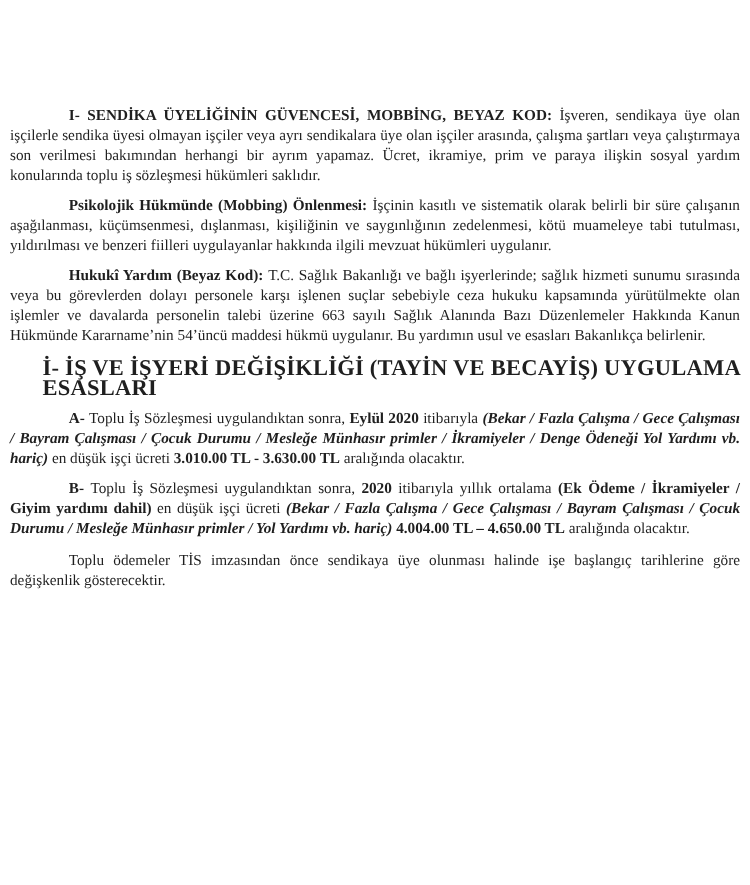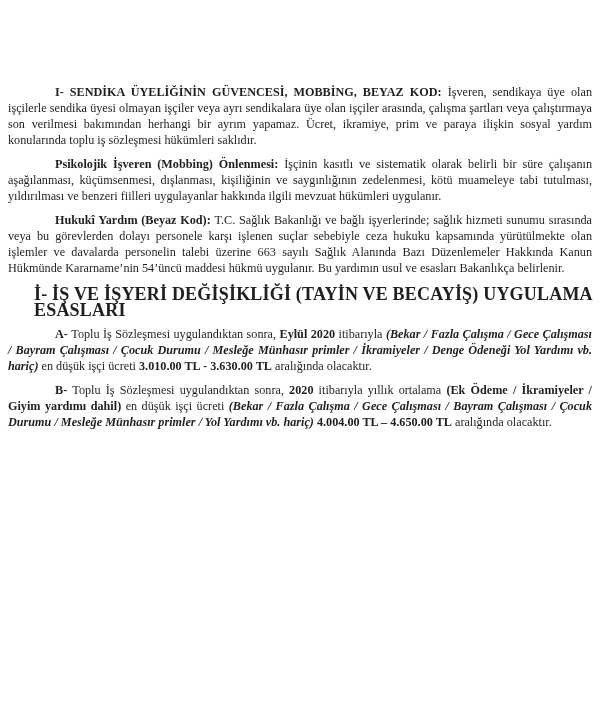--- a/index.html
+++ b/index.html
@@ -46,19 +46,20 @@
   .i { font-style: italic; }
   .u { text-decoration: underline; }
   .blue { color: var(--blue, #3a63a8); }
 </style>
 </head>
 <body>
 
 <div class="page">
   <div id="doc">
       <p class="para p-body"><span class="run b">I- SENDİKA ÜYELİĞİNİN GÜVENCESİ, MOBBİNG, BEYAZ KOD: </span><span class="run">İşveren, sendikaya üye olan işçilerle sendika üyesi olmayan işçiler veya ayrı sendikalara üye olan işçiler arasında, çalışma şartları veya çalıştırmaya son verilmesi bakımından herhangi bir ayrım yapamaz. Ücret, ikramiye, prim ve paraya ilişkin sosyal yardım konularında toplu iş sözleşmesi hükümleri saklıdır.</span></p>
-      <p class="para p-body"><span class="run b">Psikolojik İşveren (Mobbing) Önlenmesi: </span><span class="run">İşçinin kasıtlı ve sistematik olarak belirli bir süre çalışanın aşağılanması, küçümsenmesi, dışlanması, kişiliğinin ve saygınlığının zedelenmesi, kötü muameleye tabi tutulması, yıldırılması ve benzeri fiilleri uygulayanlar hakkında ilgili mevzuat hükümleri uygulanır.</span></p>
+      <p class="para p-body"><span class="run b">Psikolojik Hükmünde (Mobbing) Önlenmesi: </span><span class="run">İşçinin kasıtlı ve sistematik olarak belirli bir süre çalışanın aşağılanması, küçümsenmesi, dışlanması, kişiliğinin ve saygınlığının zedelenmesi, kötü muameleye tabi tutulması, yıldırılması ve benzeri fiilleri uygulayanlar hakkında ilgili mevzuat hükümleri uygulanır.</span></p>
       <p class="para p-body"><span class="run b">Hukukî Yardım (Beyaz Kod): </span><span class="run">T.C. Sağlık Bakanlığı ve bağlı işyerlerinde; sağlık hizmeti sunumu sırasında veya bu görevlerden dolayı personele karşı işlenen suçlar sebebiyle ceza hukuku kapsamında yürütülmekte olan işlemler ve davalarda personelin talebi üzerine 663 sayılı Sağlık Alanında Bazı Düzenlemeler Hakkında Kanun Hükmünde Kararname’nin 54’üncü maddesi hükmü uygulanır. Bu yardımın usul ve esasları Bakanlıkça belirlenir.</span></p>
       <p class="para p-heading"><span class="run b">İ- İŞ VE İŞYERİ DEĞİŞİKLİĞİ (TAYİN VE BECAYİŞ) UYGULAMA ESASLARI</span></p>
       <p class="para p-body"><span class="run b">A- </span><span class="run">Toplu İş Sözleşmesi uygulandıktan sonra, </span><span class="run b">Eylül 2020</span><span class="run"> itibarıyla </span><span class="run b i">(Bekar / Fazla Çalışma / Gece Çalışması / Bayram Çalışması / Çocuk Durumu / Mesleğe Münhasır primler / İkramiyeler / Denge Ödeneği Yol Yardımı vb. hariç)</span><span class="run"> en düşük işçi ücreti </span><span class="run b">3.010.00 TL - 3.630.00 TL</span><span class="run"> aralığında olacaktır.</span></p>
       <p class="para p-body"><span class="run b">B- </span><span class="run">Toplu İş Sözleşmesi uygulandıktan sonra, </span><span class="run b">2020</span><span class="run"> itibarıyla yıllık ortalama </span><span class="run b">(Ek Ödeme / İkramiyeler / Giyim yardımı dahil)</span><span class="run"> en düşük işçi ücreti </span><span class="run b i">(Bekar / Fazla Çalışma / Gece Çalışması / Bayram Çalışması / Çocuk Durumu / Mesleğe Münhasır primler / Yol Yardımı vb. hariç)</span><span class="run"> </span><span class="run b">4.004.00 TL – 4.650.00 TL</span><span class="run"> aralığında olacaktır.</span></p>
+      <p class="para p-body p-mt10"><span class="run">Toplu ödemeler TİS imzasından önce sendikaya üye olunması halinde işe başlangıç tarihlerine göre değişkenlik gösterecektir.</span></p>
     </div>
 </div>
 
 </body></html>

